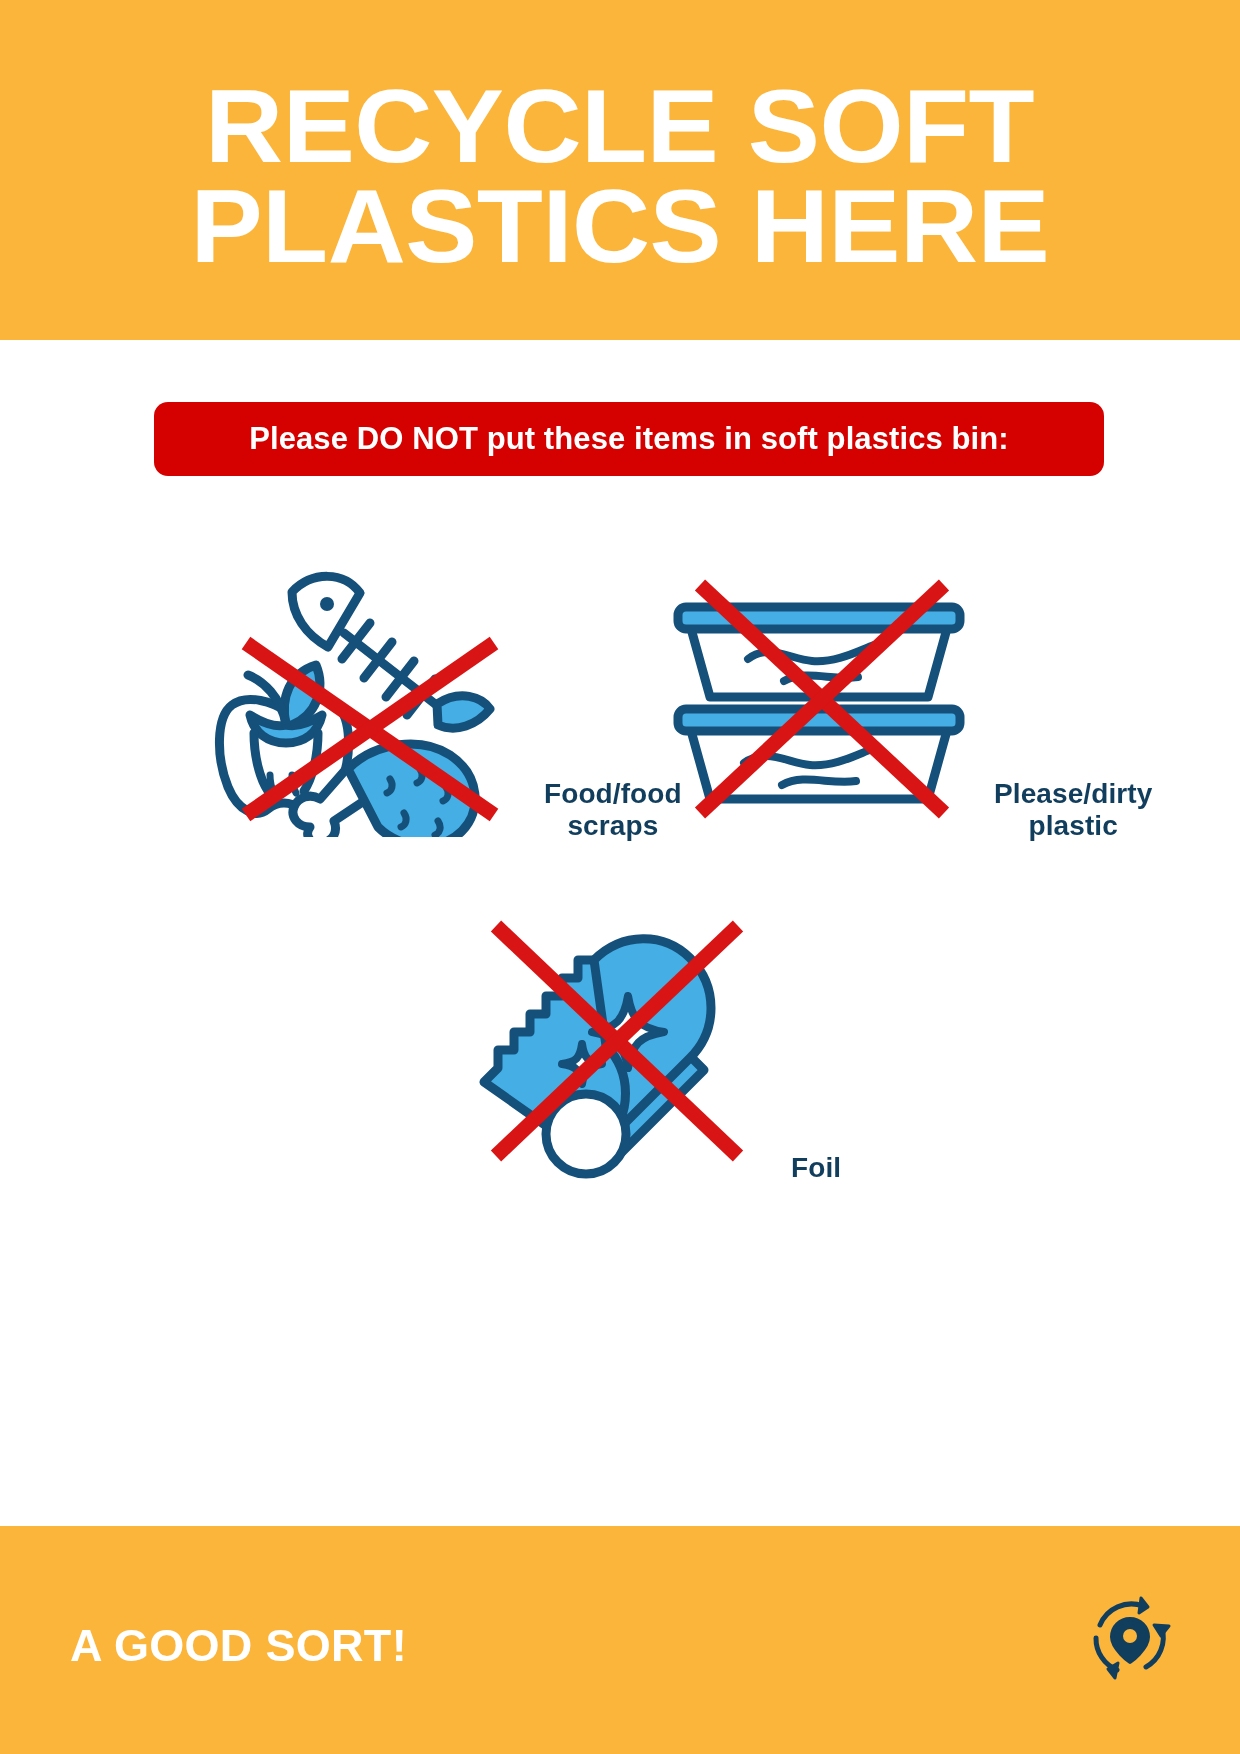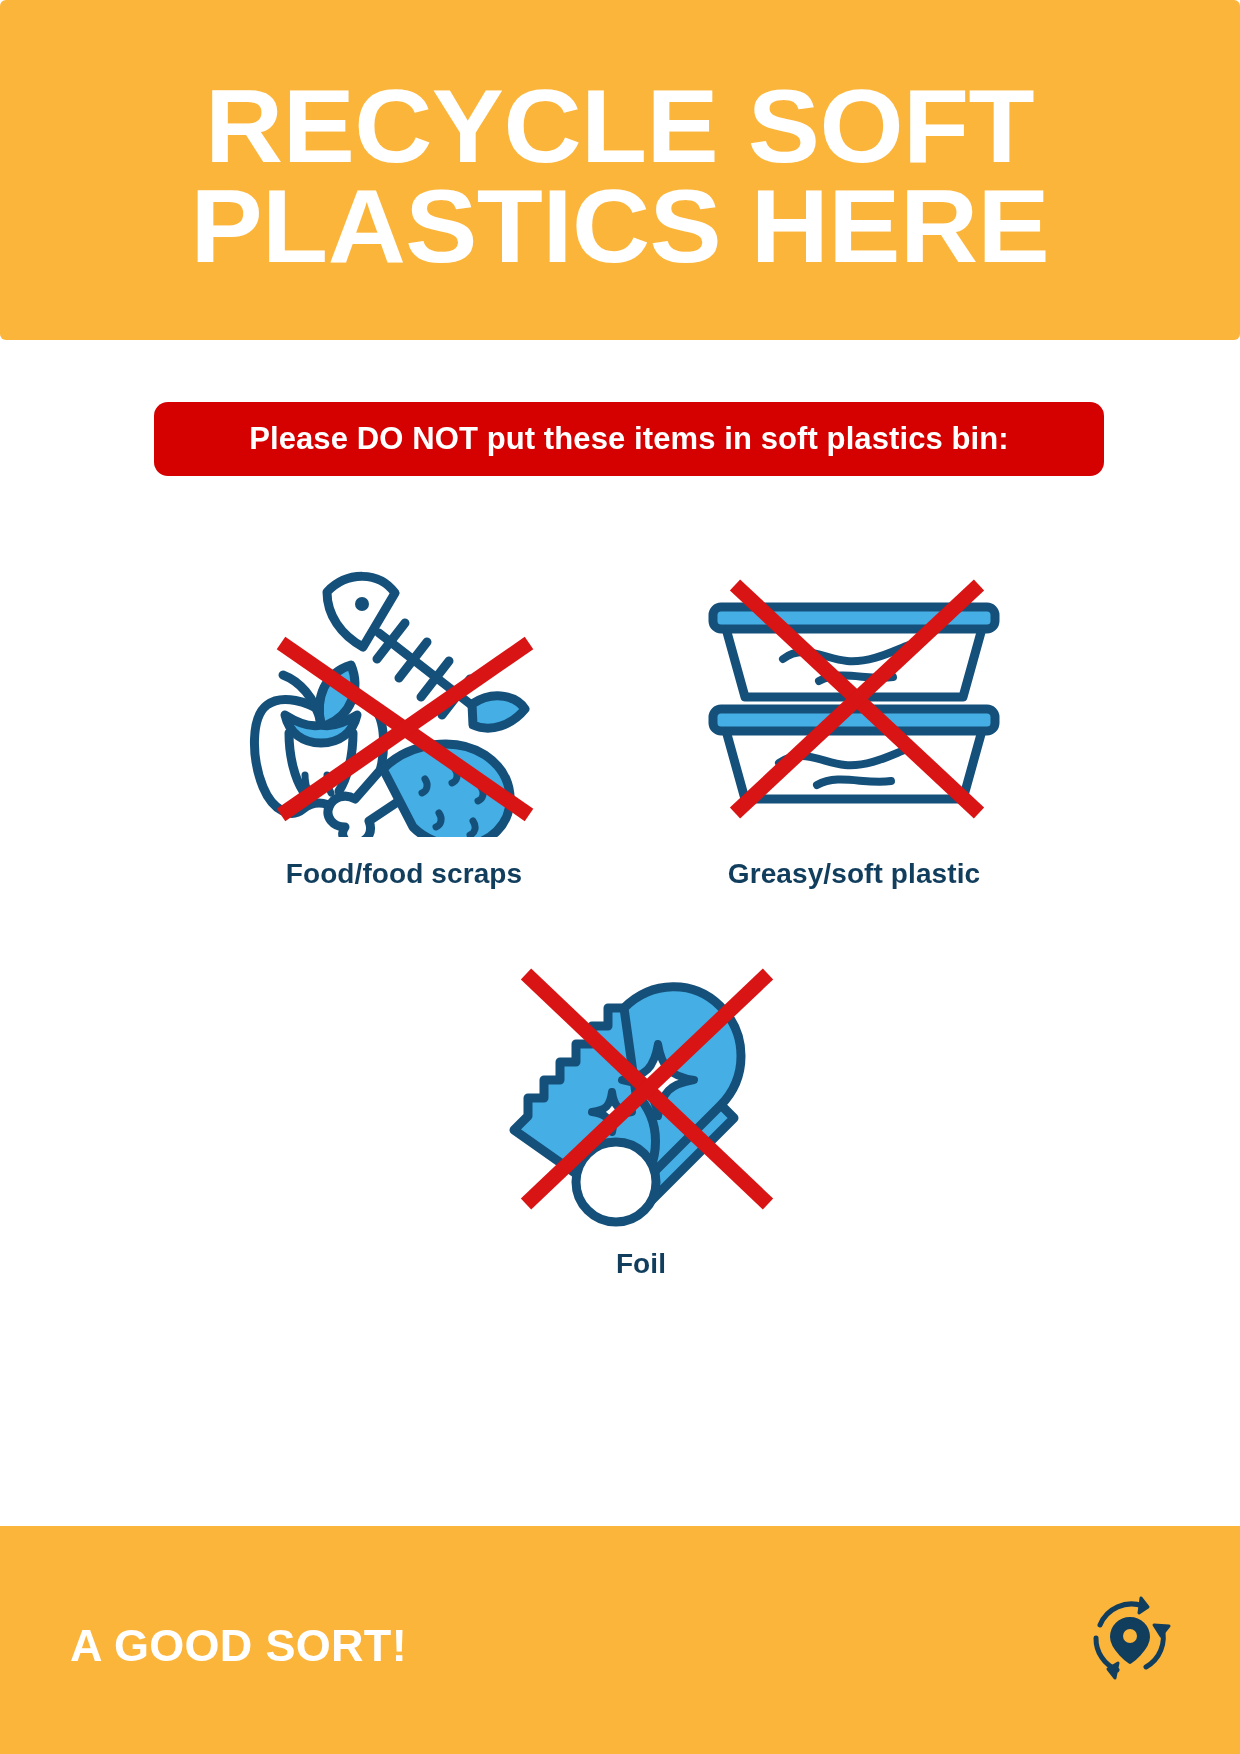--- a/index.html
+++ b/index.html
@@ -28,21 +28,20 @@
   .header {
     background: #fcb53b;
     height: 340px;
     flex: 0 0 340px;
     display: flex;
     flex-direction: column;
     align-items: center;
     justify-content: center;
     padding-top: 14px;
     box-sizing: border-box;
-    border-radius: 6px;
   }
   .header-line {
     color: #ffffff;
     font-weight: 800;
     font-size: 104px;
     line-height: 0.96;
     letter-spacing: -0.5px;
     text-align: center;
     font-stretch: condensed;
     transform: scaleX(1.04);
@@ -87,22 +86,22 @@
     margin-top: 66px;
     gap: 30px;
   }
   .icon-row.second {
     margin-top: 42px;
     margin-left: 24px;
   }
   .icon-cell {
     width: 420px;
     display: flex;
-    flex-direction: column;
-    align-items: center;
+    flex-direction: row;
+    align-items: flex-end;
   }
   .icon-art {
     width: 360px;
     height: 300px;
     display: flex;
     align-items: center;
     justify-content: center;
   }
   .icon-art svg { display: block; }
   .icon-caption {
@@ -285,21 +284,21 @@
                 <path d="M138 238 C160 226 186 238 212 234"></path>
               </g>
             </g>
 
             <g stroke="#d81414" stroke-width="15" stroke-linecap="butt">
               <line x1="56" y1="38" x2="300" y2="266"></line>
               <line x1="300" y1="38" x2="56" y2="266"></line>
             </g>
           </svg>
         </div>
-        <div class="icon-caption">Greasy/soft plastic</div>
+        <div class="icon-caption">Please/dirty plastic</div>
       </div>
 
     </div>
 
     <div class="icon-row second">
 
       <div class="icon-cell">
         <div class="icon-art">
           <svg width="350" height="300" viewBox="0 0 350 300">
             <g stroke="#14507a" stroke-width="9" stroke-linecap="round" stroke-linejoin="round">

